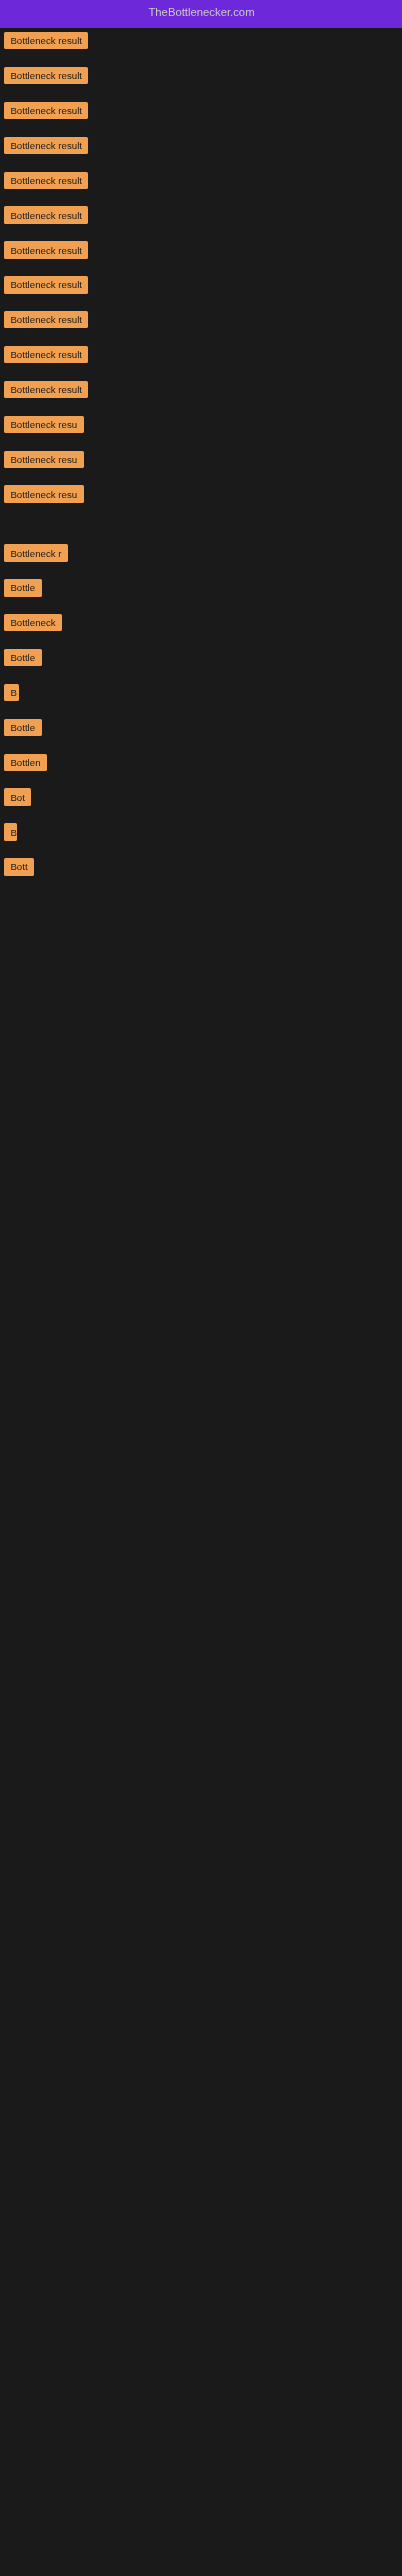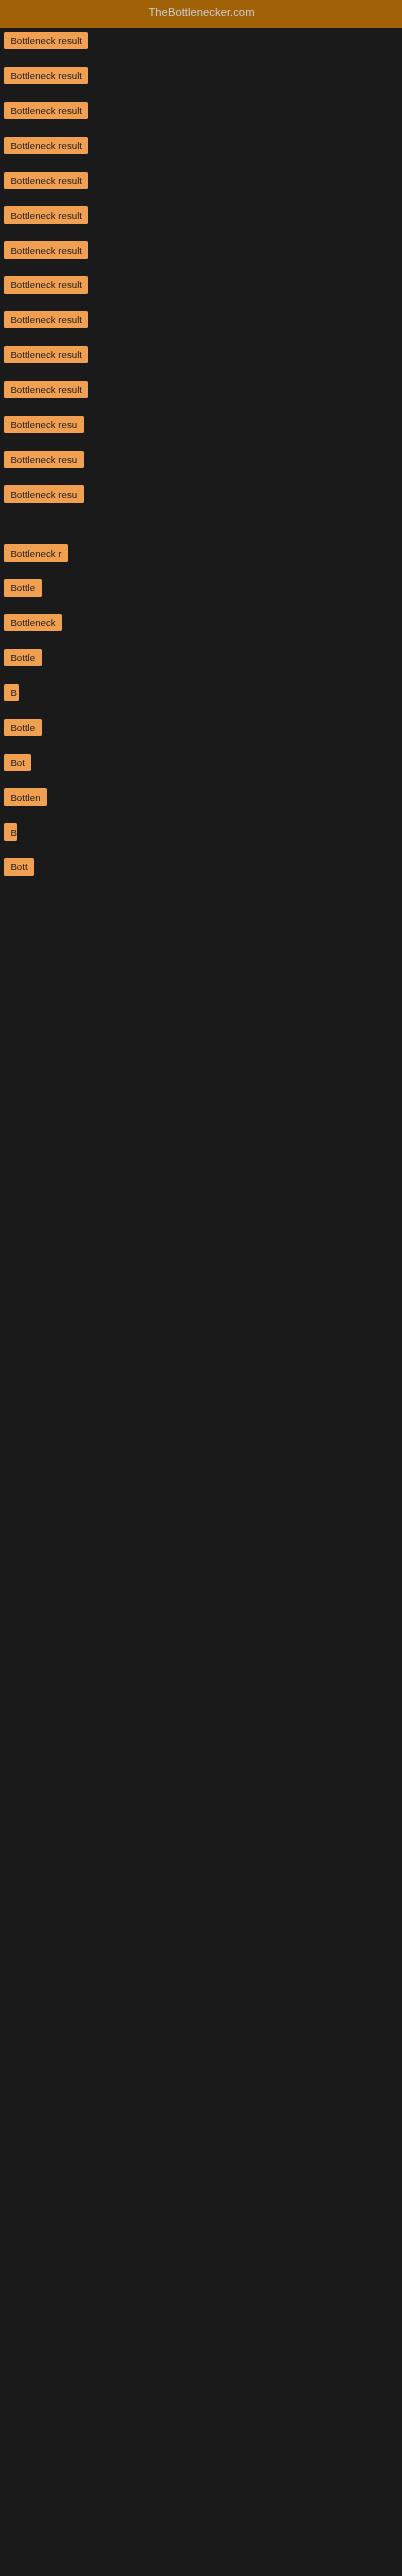--- a/index.html
+++ b/index.html
@@ -14,21 +14,21 @@
       background-color: #1a1a1a;
       font-family: Arial, sans-serif;
       position: relative;
     }
 
     .site-title {
       text-align: center;
       color: #cccccc;
       font-size: 11.3px;
       padding: 6.4px 0 9.7px 0;
-      background-color: #a16207;
+      background-color: #6d28d9;
     }
 
     .bottleneck-item {
       margin: 0 0 14.5px 0;
       padding: 0;
     }
 
     .bottleneck-badge {
       display: inline-block;
       background-color: #f0a050;
@@ -93,18 +93,18 @@
     <div class="bottleneck-item item-10"><span class="bottleneck-badge">Bottleneck result</span></div>
     <div class="bottleneck-item item-11"><span class="bottleneck-badge">Bottleneck resu</span></div>
     <div class="bottleneck-item item-12"><span class="bottleneck-badge">Bottleneck resu</span></div>
     <div class="bottleneck-item item-13"><span class="bottleneck-badge">Bottleneck resu</span></div>
     <div class="bottleneck-item item-14"><span class="bottleneck-badge">Bottleneck r</span></div>
     <div class="bottleneck-item item-15"><span class="bottleneck-badge">Bottle</span></div>
     <div class="bottleneck-item item-16"><span class="bottleneck-badge">Bottleneck</span></div>
     <div class="bottleneck-item item-17"><span class="bottleneck-badge">Bottle</span></div>
     <div class="bottleneck-item item-18"><span class="bottleneck-badge">B</span></div>
     <div class="bottleneck-item item-19"><span class="bottleneck-badge">Bottle</span></div>
+    <div class="bottleneck-item item-21"><span class="bottleneck-badge">Bottlen</span></div>
     <div class="bottleneck-item item-20"><span class="bottleneck-badge">Bot</span></div>
-    <div class="bottleneck-item item-21"><span class="bottleneck-badge">Bottlen</span></div>
     <div class="bottleneck-item item-22"><span class="bottleneck-badge">B</span></div>
     <div class="bottleneck-item item-23"><span class="bottleneck-badge">Bott</span></div>
   </div>
 
 
 </body></html>

